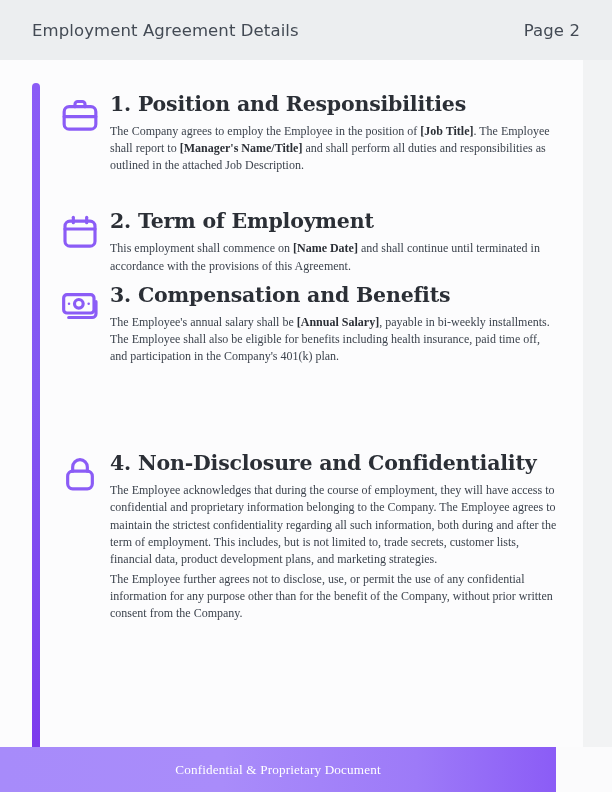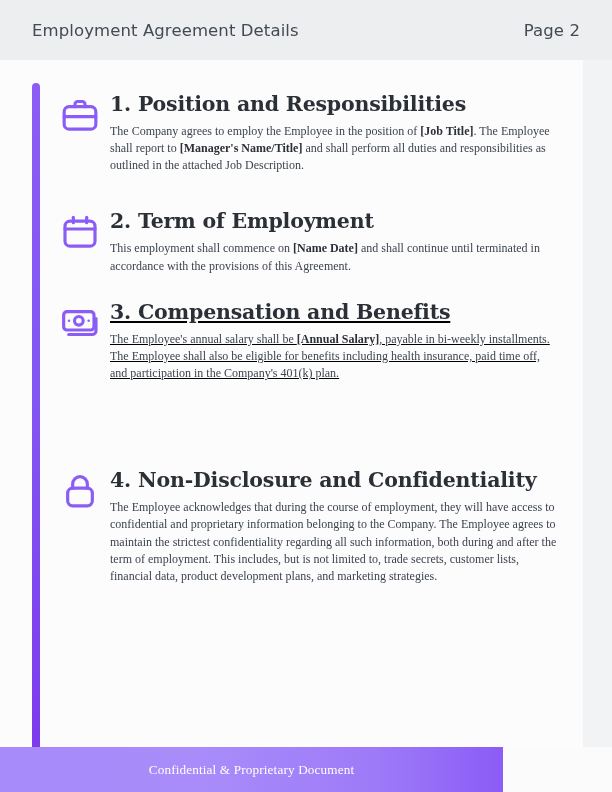--- a/index.html
+++ b/index.html
@@ -80,21 +80,21 @@
     width: 500px;
   }
 
   .section {
     position: relative;
     padding-left: 50px;
     box-sizing: border-box;
   }
   .section.s1 { margin-top: 0; }
   .section.s2 { margin-top: 35px; }
-  .section.s3 { margin-top: 25px; text-decoration: underline; }
+  .section.s3 { margin-top: 8px; }
   .section.s4 { margin-top: 86px; }
 
   .sec-icon {
     position: absolute;
     left: 0;
     top: 3px;
     width: 40px;
     height: 40px;
     display: block;
   }
@@ -118,21 +118,21 @@
     text-align: left;
   }
   .sec-body + .sec-body { margin-top: 3px; }
   .sec-body b { font-weight: 700; color: #2b2f36; }
 
   
   .page-footer {
     position: absolute;
     left: 0;
     bottom: 0;
-    width: 503px;
+    width: 556px;
     height: 45px;
     background: linear-gradient(90deg, #a78bfa 0%, #a98cfa 40%, #9d7af8 75%, #8b5cf6 100%);
     display: flex;
     align-items: center;
     justify-content: center;
   }
   .footer-text {
     font-family: "Liberation Serif", serif;
     font-size: 13.2px;
     color: #ffffff;
@@ -203,20 +203,21 @@
   <div class="section s4">
     <span class="sec-icon">
       <svg width="40" height="40" viewBox="0 0 24 24" fill="none" stroke="#8b5cf6" stroke-width="1.9" stroke-linecap="round" stroke-linejoin="round">
         <rect x="4.6" y="10.3" width="14.8" height="10.6" rx="3"></rect>
         <path d="M7.6 10.3V7.8a4.4 4.4 0 0 1 8.8 0v2.5"></path>
       </svg>
     </span>
     <h2 class="sec-title">4. Non-Disclosure and Confidentiality</h2>
     <div>
         <p class="sec-body"><span>The Employee acknowledges that during the course of employment, they will have access to confidential and proprietary information belonging to the Company. The Employee agrees to maintain the strictest confidentiality regarding all such information, both during and after the term of employment. This includes, but is not limited to, trade secrets, customer lists, financial data, product development plans, and marketing strategies.</span></p>
+        <p class="sec-body"><span>The Employee further agrees not to disclose, use, or permit the use of any confidential information for any purpose other than for the benefit of the Company, without prior written consent from the Company.</span></p>
       </div>
   </div>
 
 </div>
 
 <div class="page-footer">
   <div class="footer-text">Confidential &amp; Proprietary Document</div>
 </div>
 
 </body></html>

